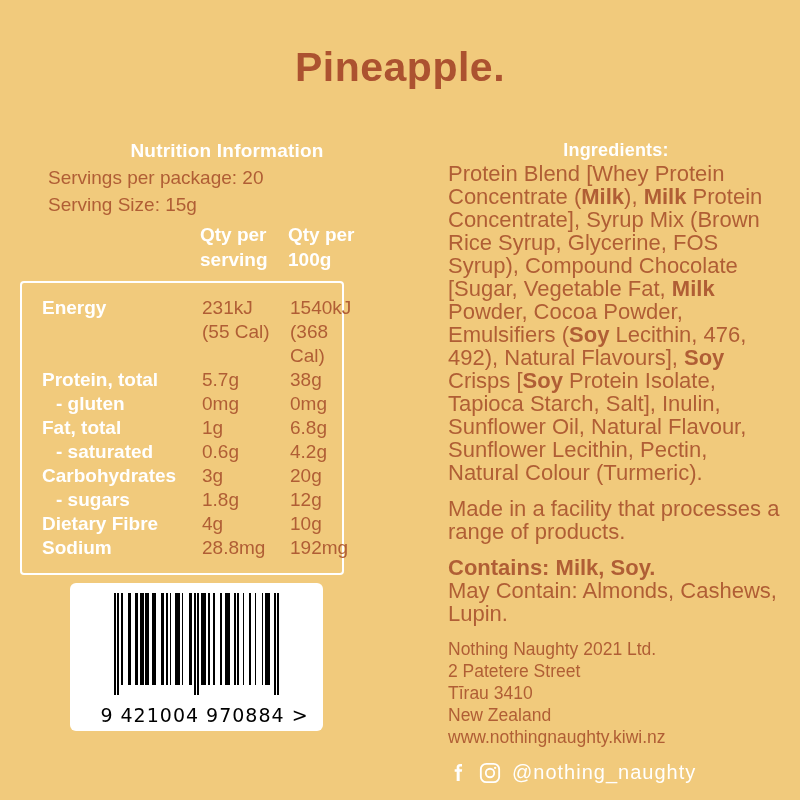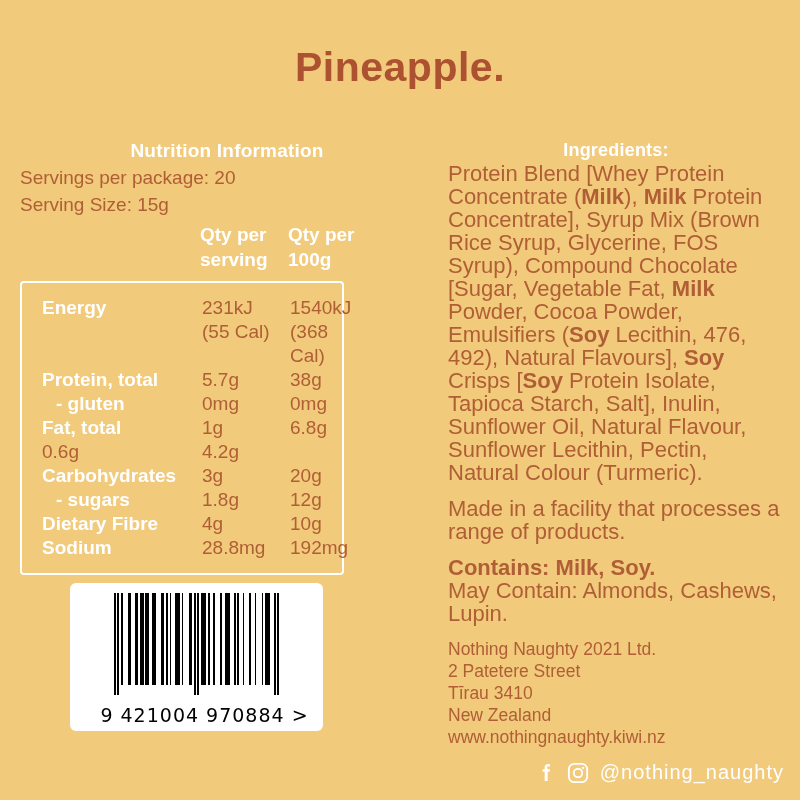--- a/index.html
+++ b/index.html
@@ -10,21 +10,21 @@
     -webkit-font-smoothing:antialiased;
   }
   .title{
     position:absolute;top:44px;left:0;width:800px;margin:0;
     text-align:center;font-size:41px;font-weight:700;letter-spacing:.5px;
     color:var(--title-text,#AC5230);
   }
   
   .left-col{position:absolute;left:20px;top:138px;width:414px;}
   .panel-heading{margin:0;font-size:19px;font-weight:700;line-height:26px;color:var(--light-text,#fff);letter-spacing:.2px;text-align:center;}
-  .meta{font-size:19px;line-height:27px;color:var(--accent-text,#B05E35);}
+  .meta{font-size:19px;line-height:27px;color:var(--accent-text,#B05E35);margin-left:28px;}
   .col-headers{display:grid;grid-template-columns:88px auto;margin-left:180px;margin-top:4px;}
   .colhead{font-size:19px;font-weight:700;line-height:25px;color:var(--light-text,#fff);white-space:pre-line;}
   .nutri-box{
     box-sizing:border-box;margin-top:9px;width:324px;
     border:2px solid var(--light-text,#fff);border-radius:4px;
     padding:13px 0 13px 20px;
   }
   .nrow{display:grid;grid-template-columns:160px 88px auto;}
   .nlabel{font-size:19px;font-weight:700;line-height:24px;color:var(--light-text,#fff);white-space:pre-line;}
   .nlabel.indent{padding-left:14px;}
@@ -41,21 +41,21 @@
   }
   
   .right-col{position:absolute;left:448px;top:138px;width:336px;color:var(--accent-text,#B05E35);}
   .right-col .panel-heading{font-size:18px;line-height:24px;}
   .right-col p{margin:0;font-size:22px;line-height:23px;}
   .spaced{margin-top:13px !important;}
   .bold{font-weight:700;}
   .light{color:var(--light-text,#fff);}
   .b{font-weight:700;}
   .address div{font-size:17.5px;line-height:22px;}
-  .social{margin-top:13px;display:flex;align-items:center;gap:11px;justify-content:flex-end;}
+  .social{margin-top:13px;display:flex;align-items:center;gap:11px;}
   .social .handle{font-size:20px;letter-spacing:1px;color:var(--light-text,#fff);}
   .social svg{display:block;}
 </style>
 </head>
 <body>
 
 <h1 class="title">Pineapple.</h1>
 
 <section class="left-col">
   <h2 class="panel-heading">Nutrition Information</h2>
@@ -84,20 +84,21 @@
         <div class="nlabel indent">- gluten</div>
         <div class="nval">0mg</div>
         <div class="nval">0mg</div>
       </div>
       <div class="nrow">
         <div class="nlabel">Fat, total</div>
         <div class="nval">1g</div>
         <div class="nval">6.8g</div>
       </div>
       <div class="nrow">
+        <div class="nlabel indent">- saturated</div>
         <div class="nval">0.6g</div>
         <div class="nval">4.2g</div>
       </div>
       <div class="nrow">
         <div class="nlabel">Carbohydrates</div>
         <div class="nval">3g</div>
         <div class="nval">20g</div>
       </div>
       <div class="nrow">
         <div class="nlabel indent">- sugars</div>

